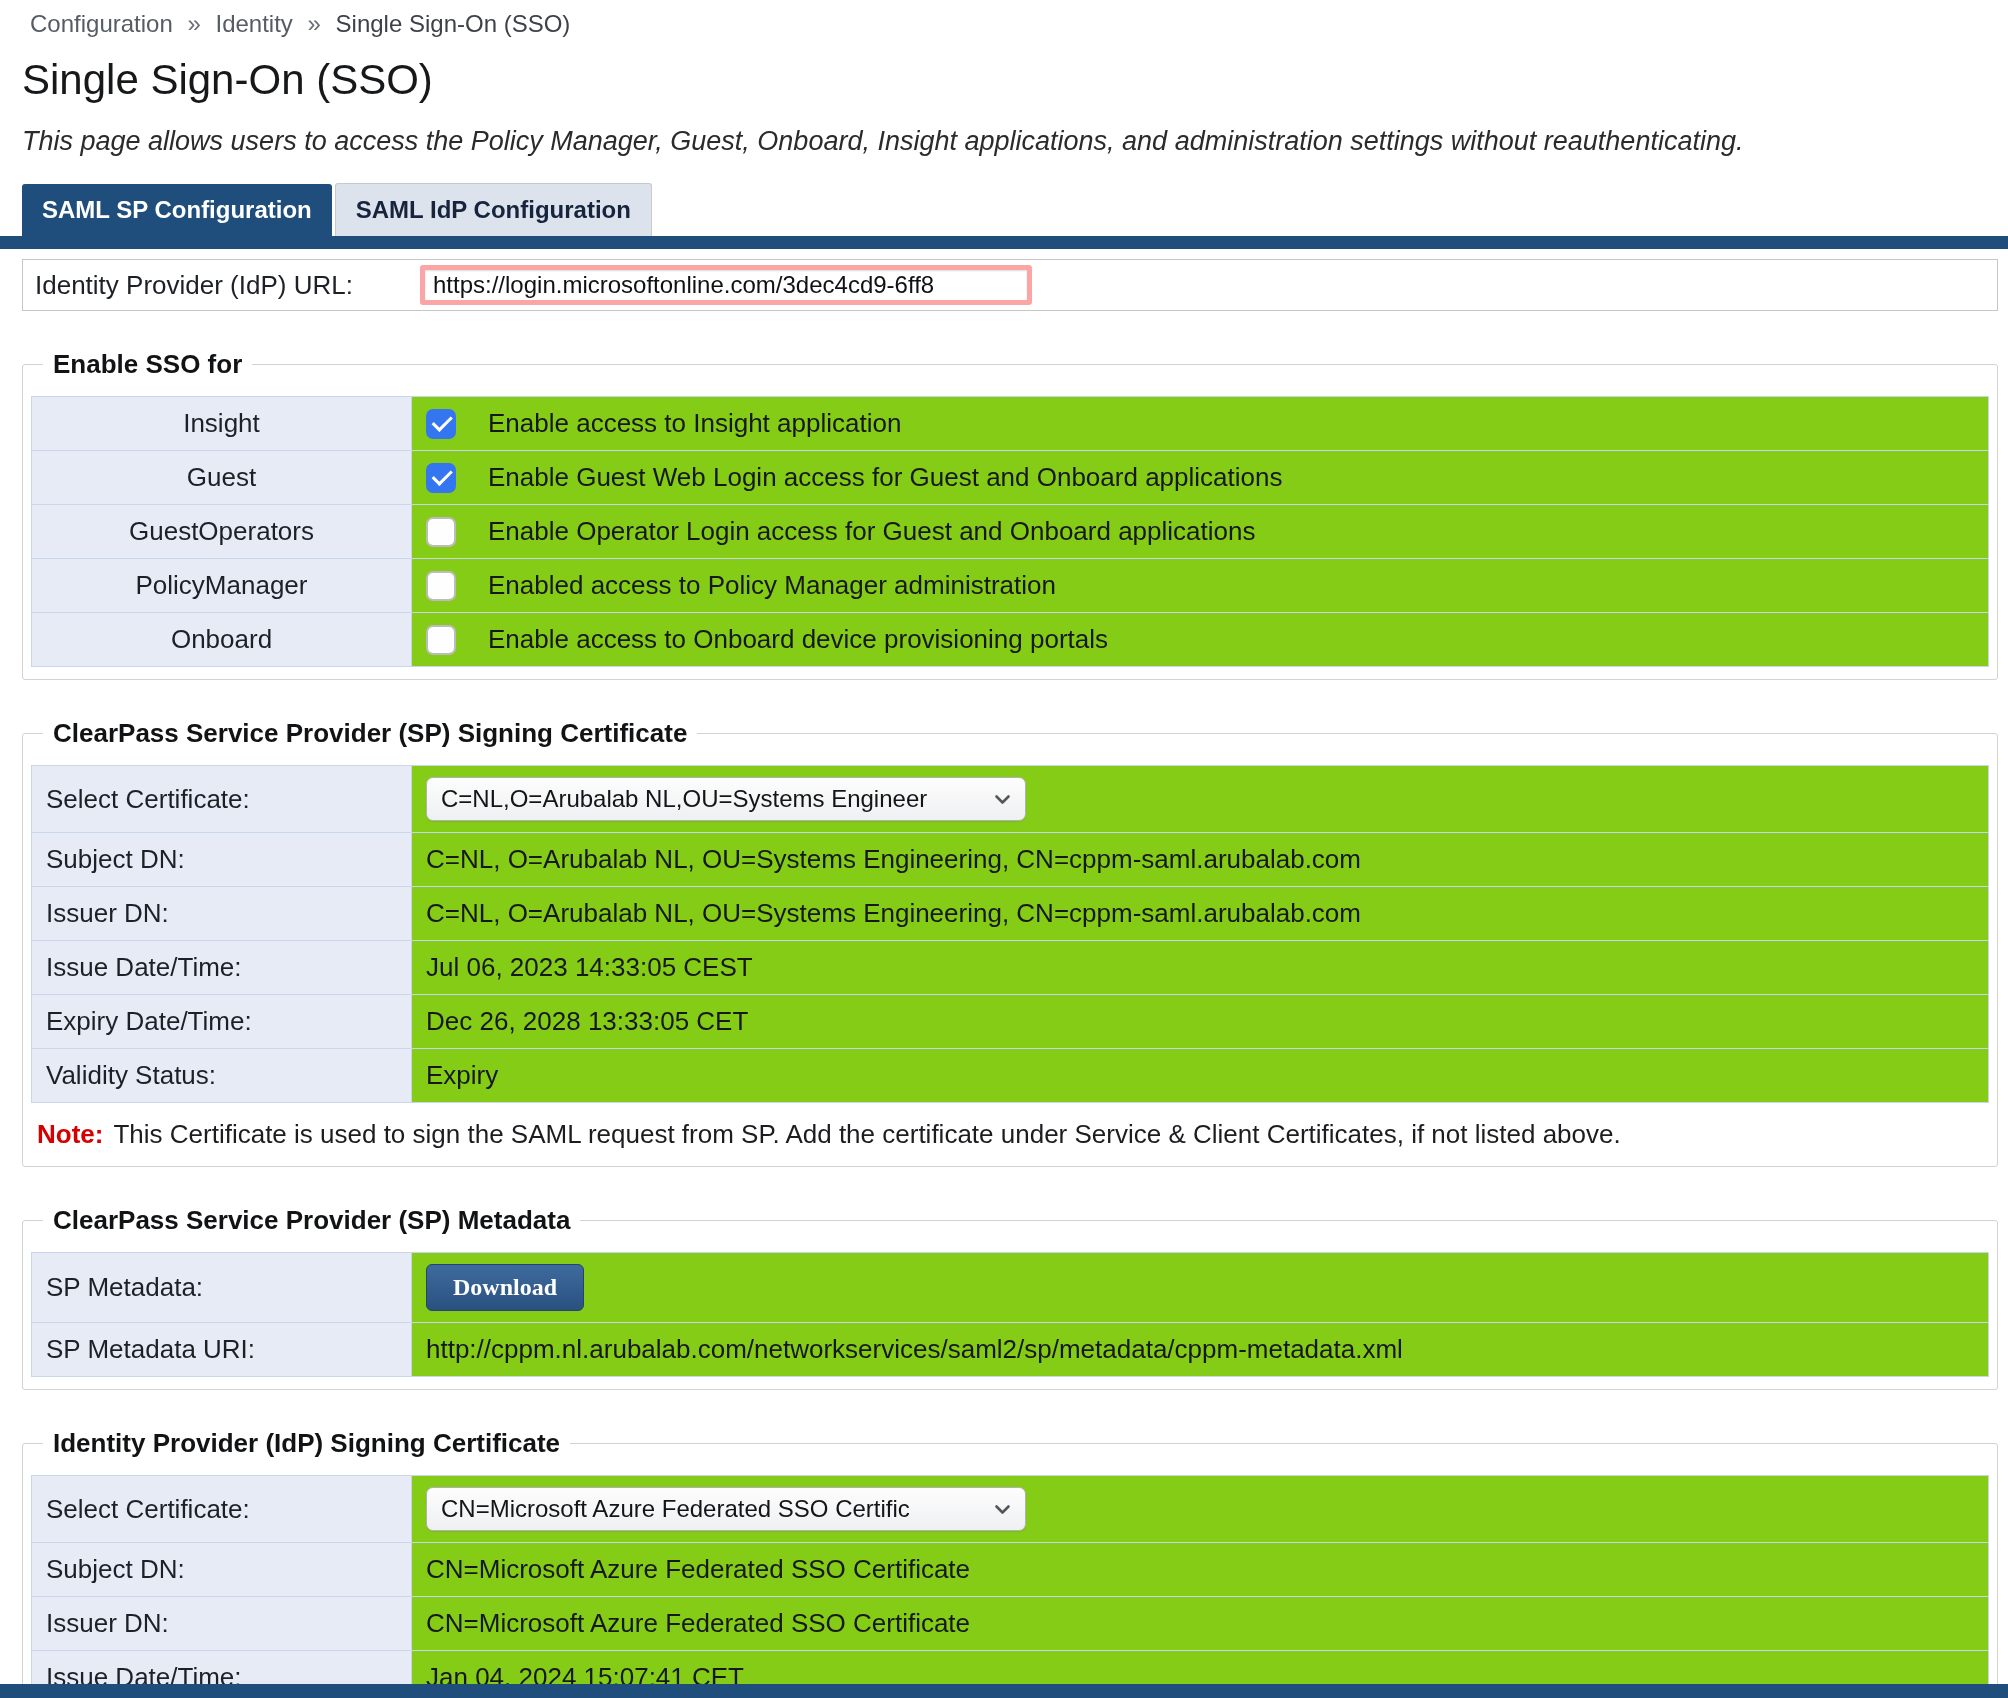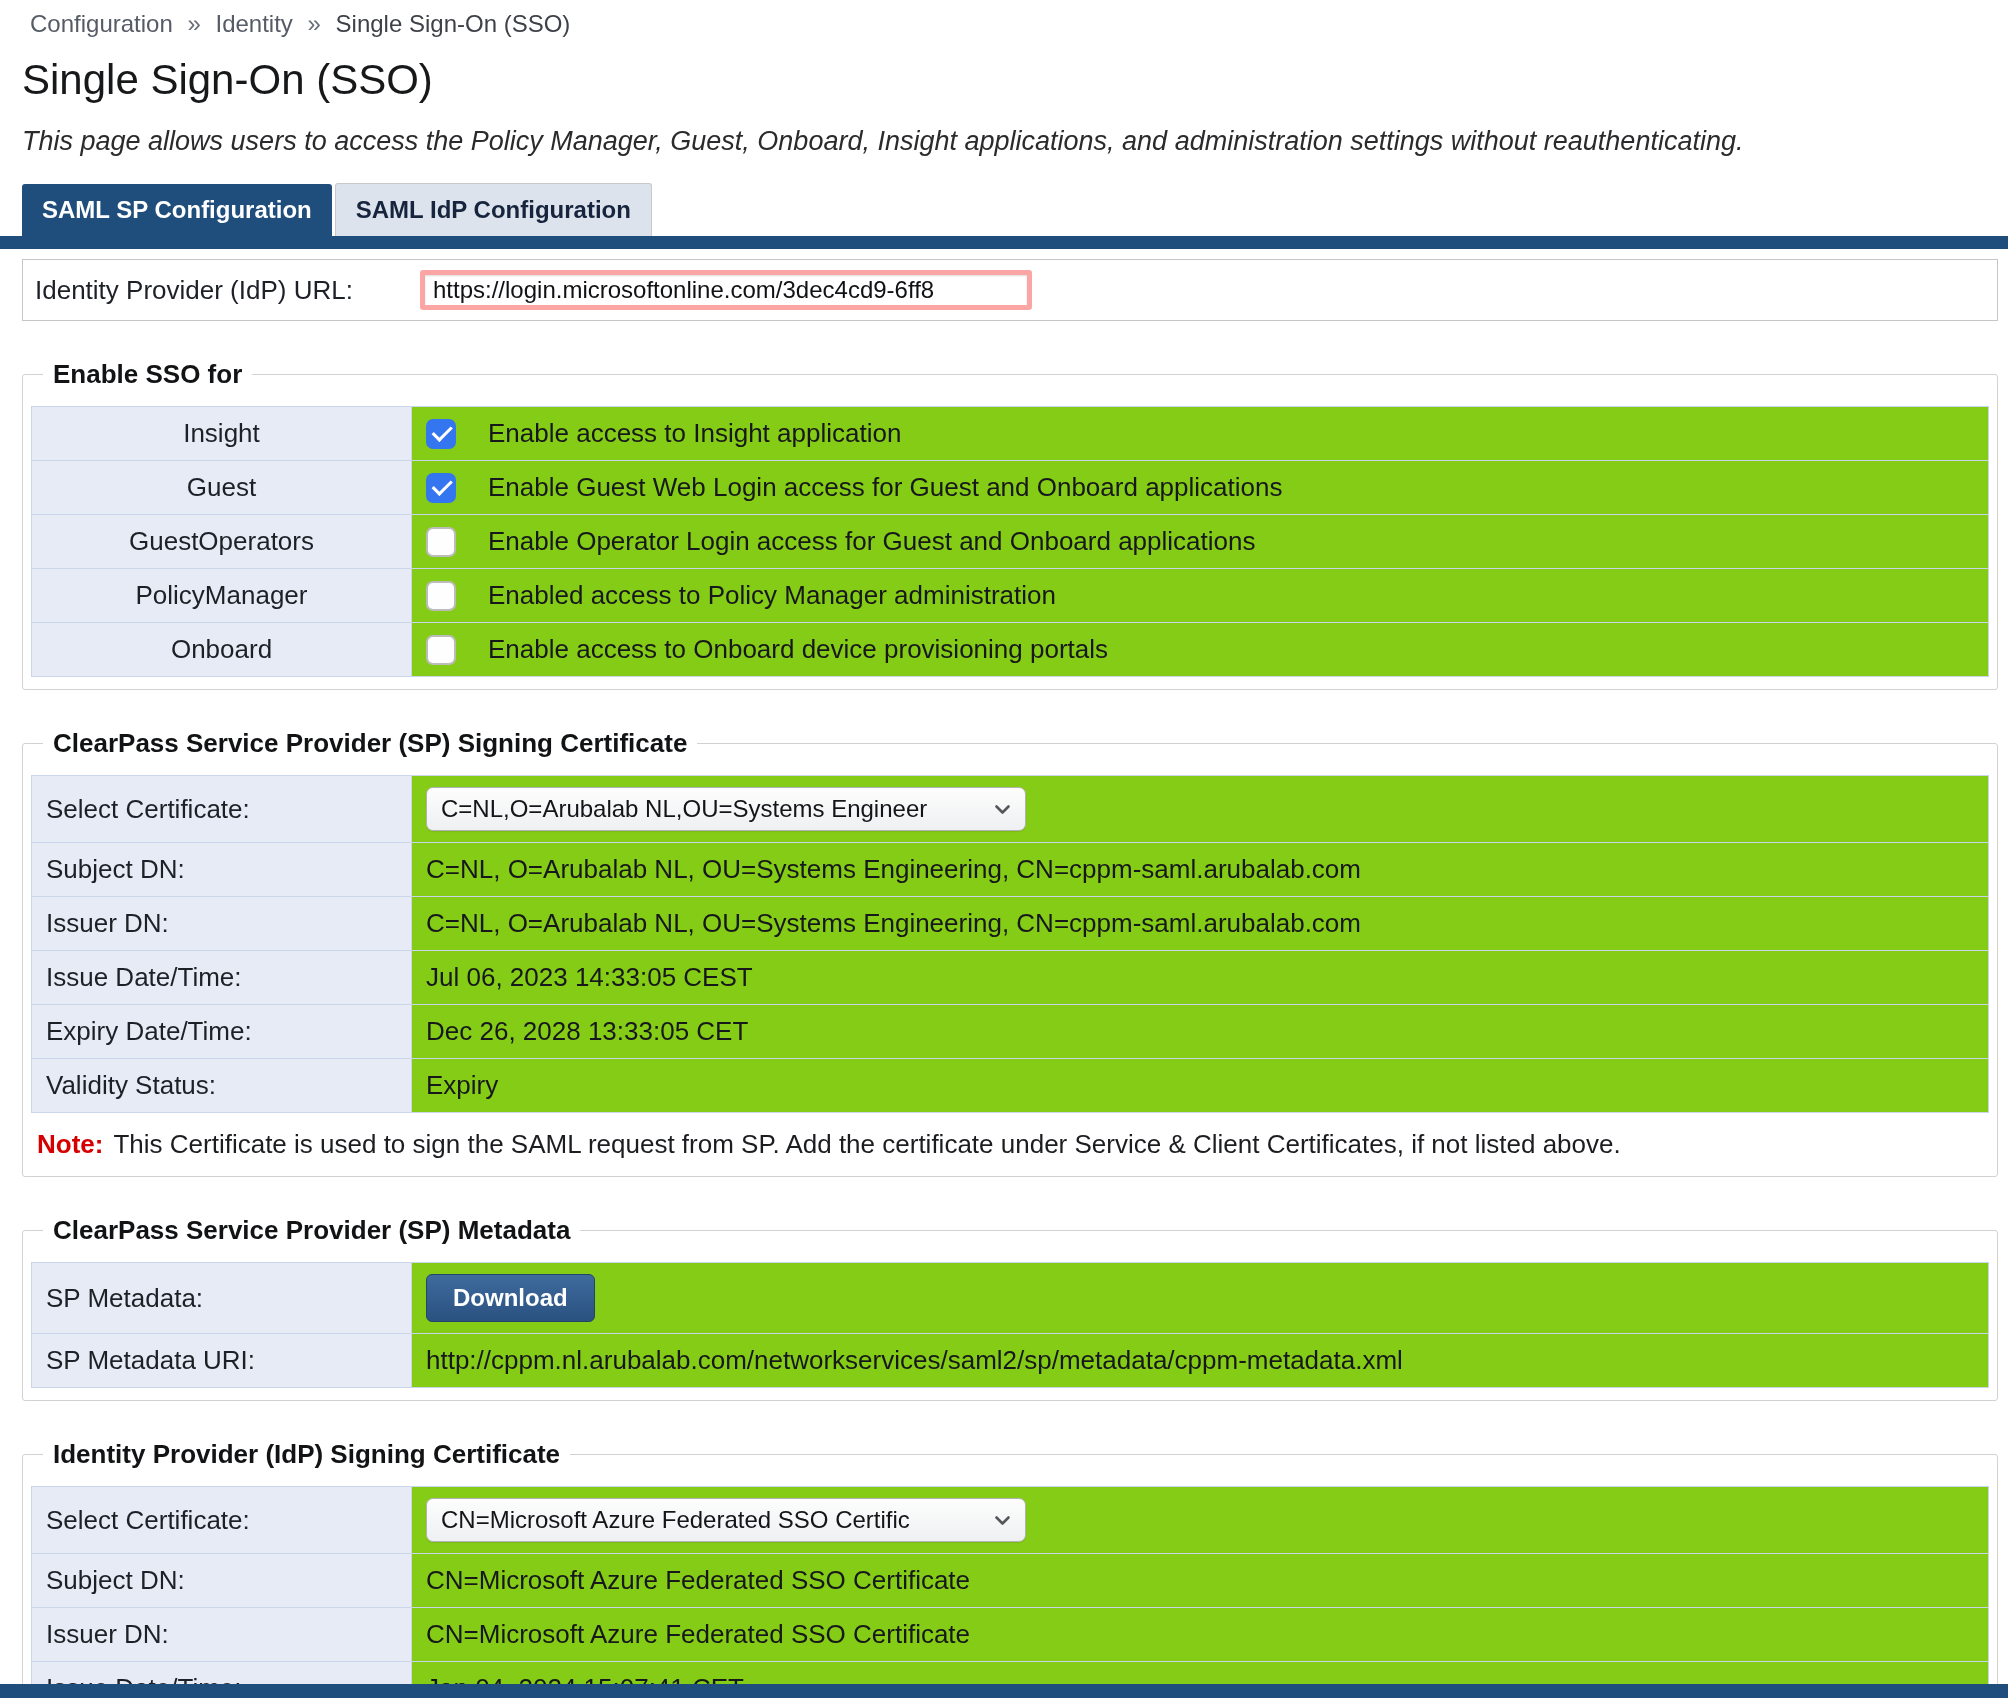--- a/index.html
+++ b/index.html
@@ -43,21 +43,21 @@
     white-space: nowrap;
   }
   .tab.active { background: var(--navy); color: #ffffff; }
   .tab.inactive { background: var(--tab-inactive-bg); color: #17243d; border: 1px solid #c9c9c9; border-bottom: none; }
   .navy-bar { height: 13px; background: var(--navy); margin: 0 -10px 0 -22px; }
 
   
   .idp-url-row {
     margin-top: 10px;
     border: 1px solid #c6c6c6;
-    height: 62px;
+    height: 52px;
     display: flex;
     align-items: center;
     padding-left: 12px;
     background: #fff;
   }
   .idp-url-label { font-size: 26px; color: #1d2127; width: 385px; }
   .idp-url-input {
     width: 612px; height: 40px;
     border: 5px solid #fca5a5; border-radius: 3px;
     font-family: "Liberation Sans", "DejaVu Sans", sans-serif;
@@ -128,21 +128,21 @@
   
   .note { margin: 16px 0 4px 6px; font-size: 26px; color: #1c1d20; }
   .note .note-label { color: var(--note-red); font-weight: 700; margin-right: 10px; }
 
   
   .download-btn {
     background: linear-gradient(180deg, #3e6b9d, #2a5180);
     border: 1px solid var(--button-border);
     border-radius: 6px;
     color: #ffffff;
-    font-family: Liberation Sans, sans-serif;
+    font-family: Liberation Serif, serif;
     font-weight: 700;
     font-size: 24px;
     padding: 9px 26px;
     cursor: pointer;
   }
 
   
   .bottom-bar { position: absolute; left: 0; right: 0; bottom: 0; height: 14px; background: var(--navy); }
 </style>
 </head>

